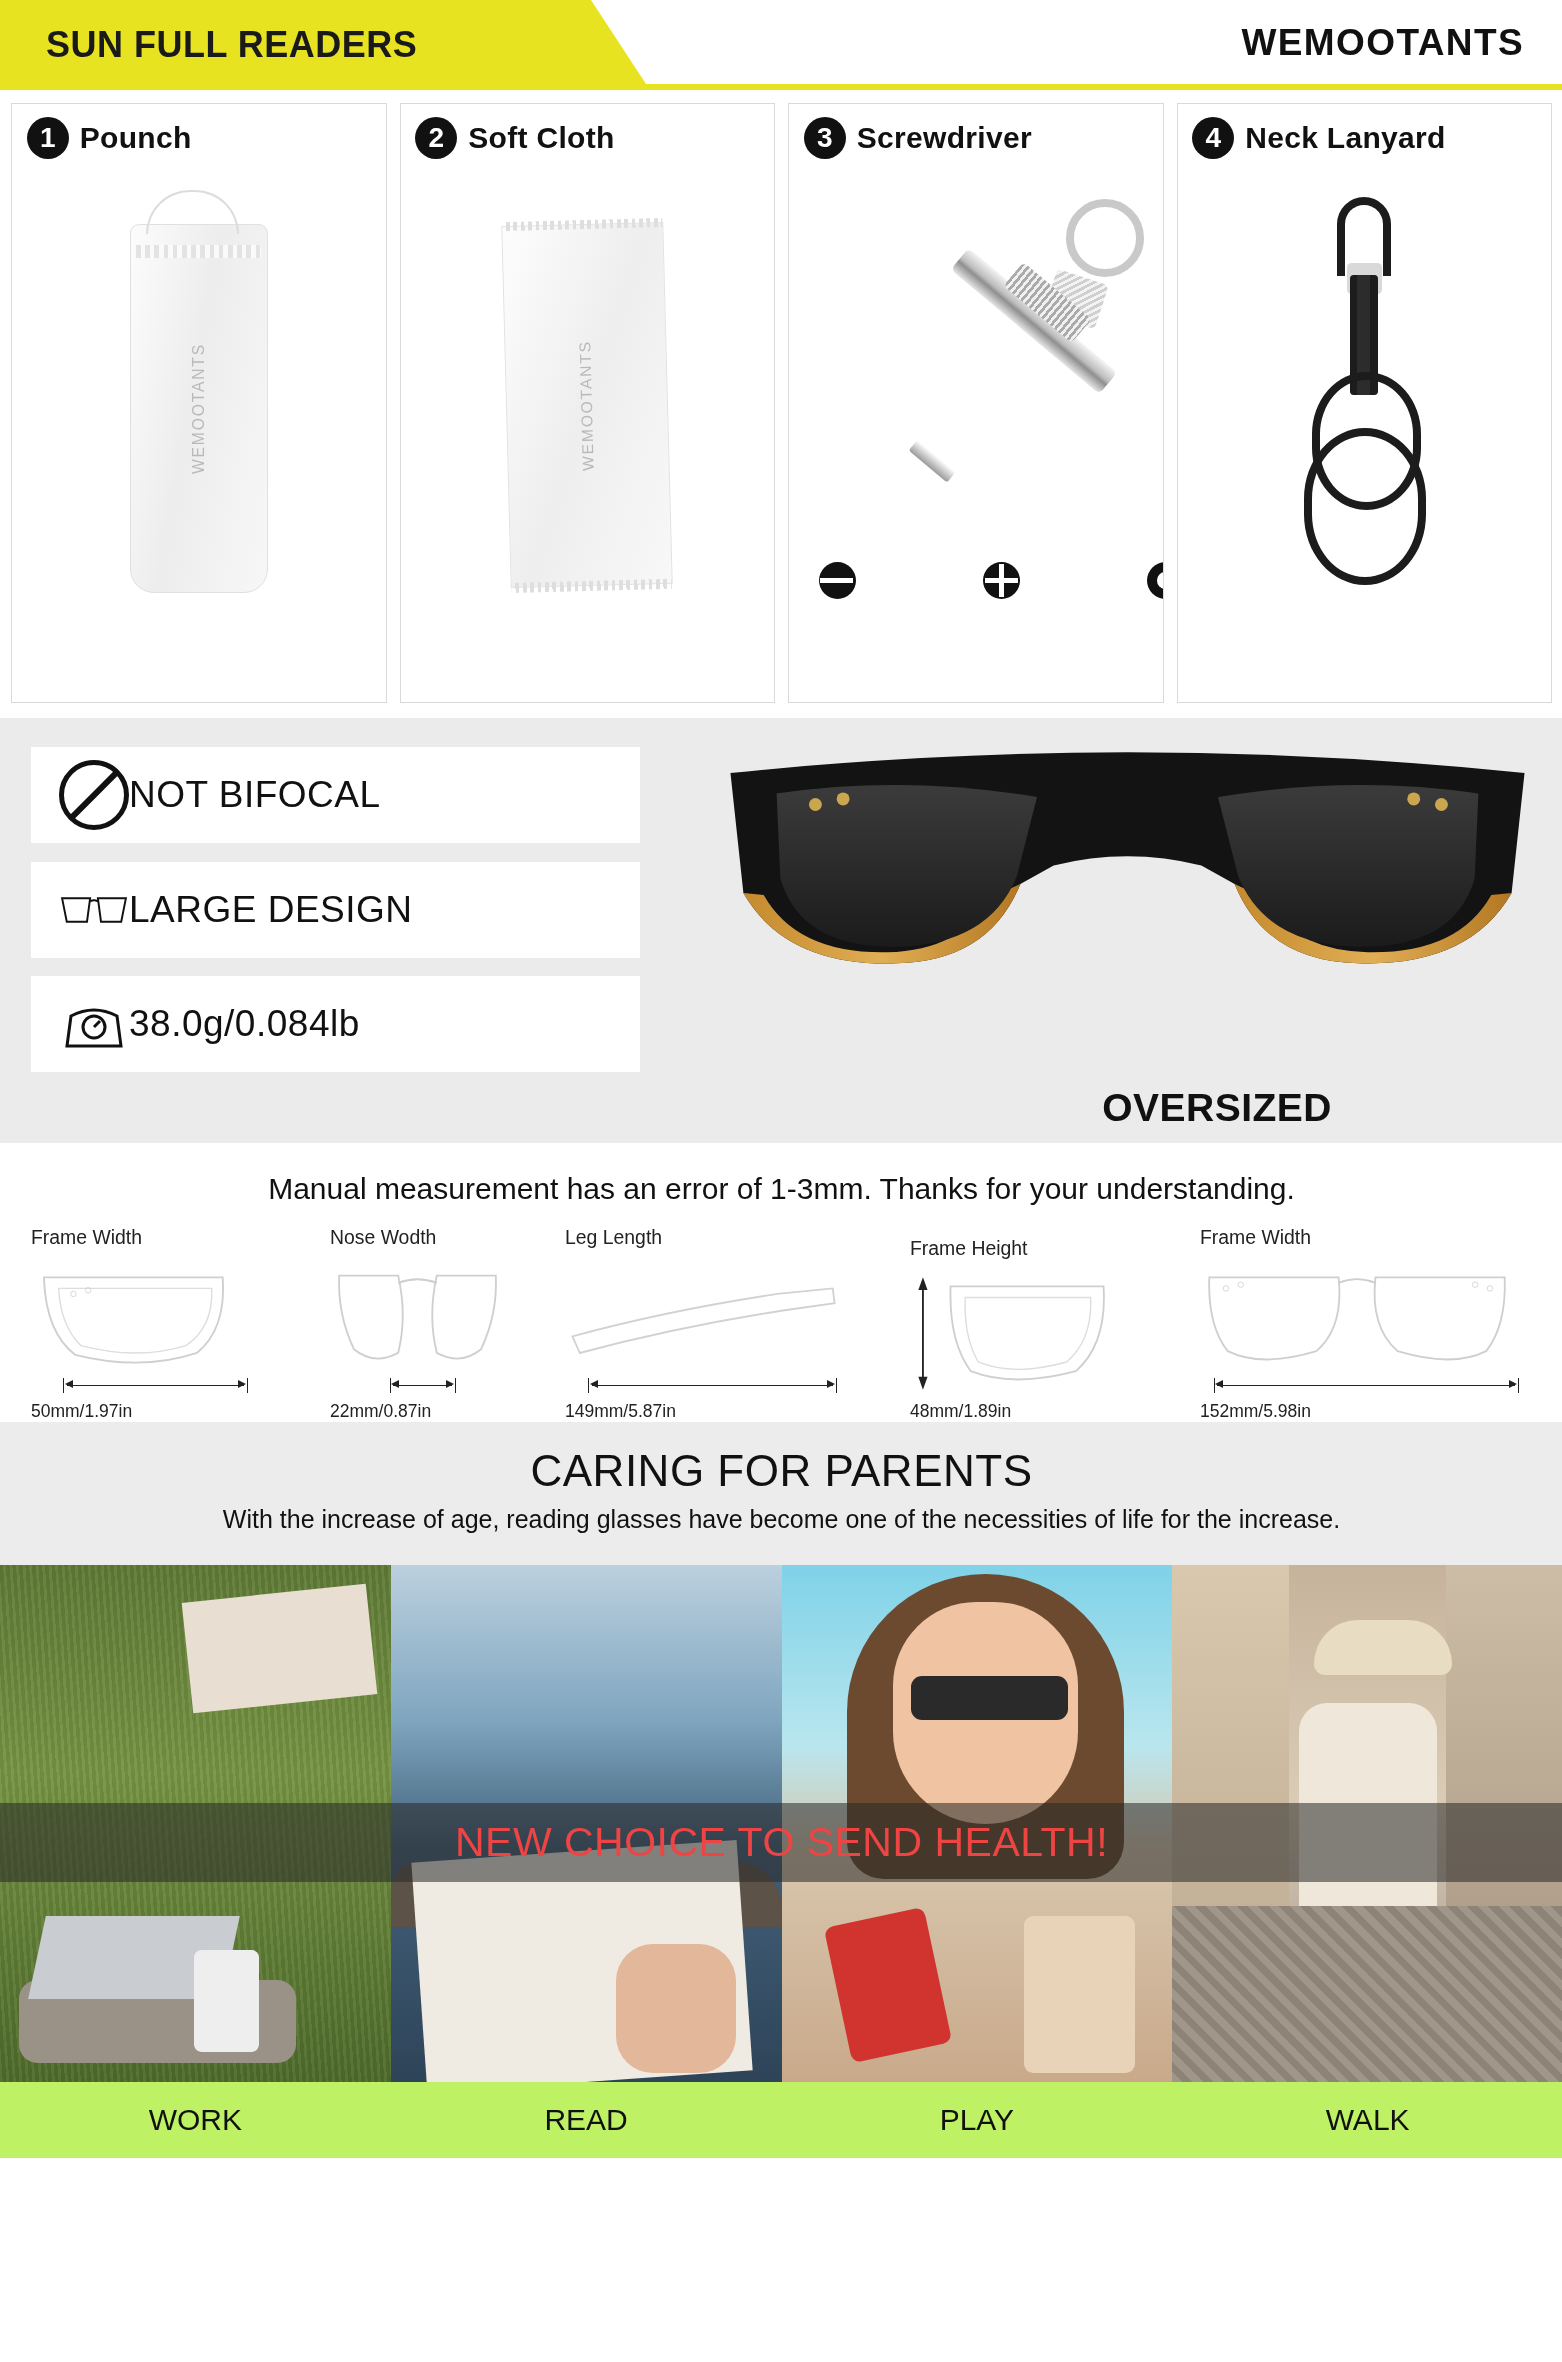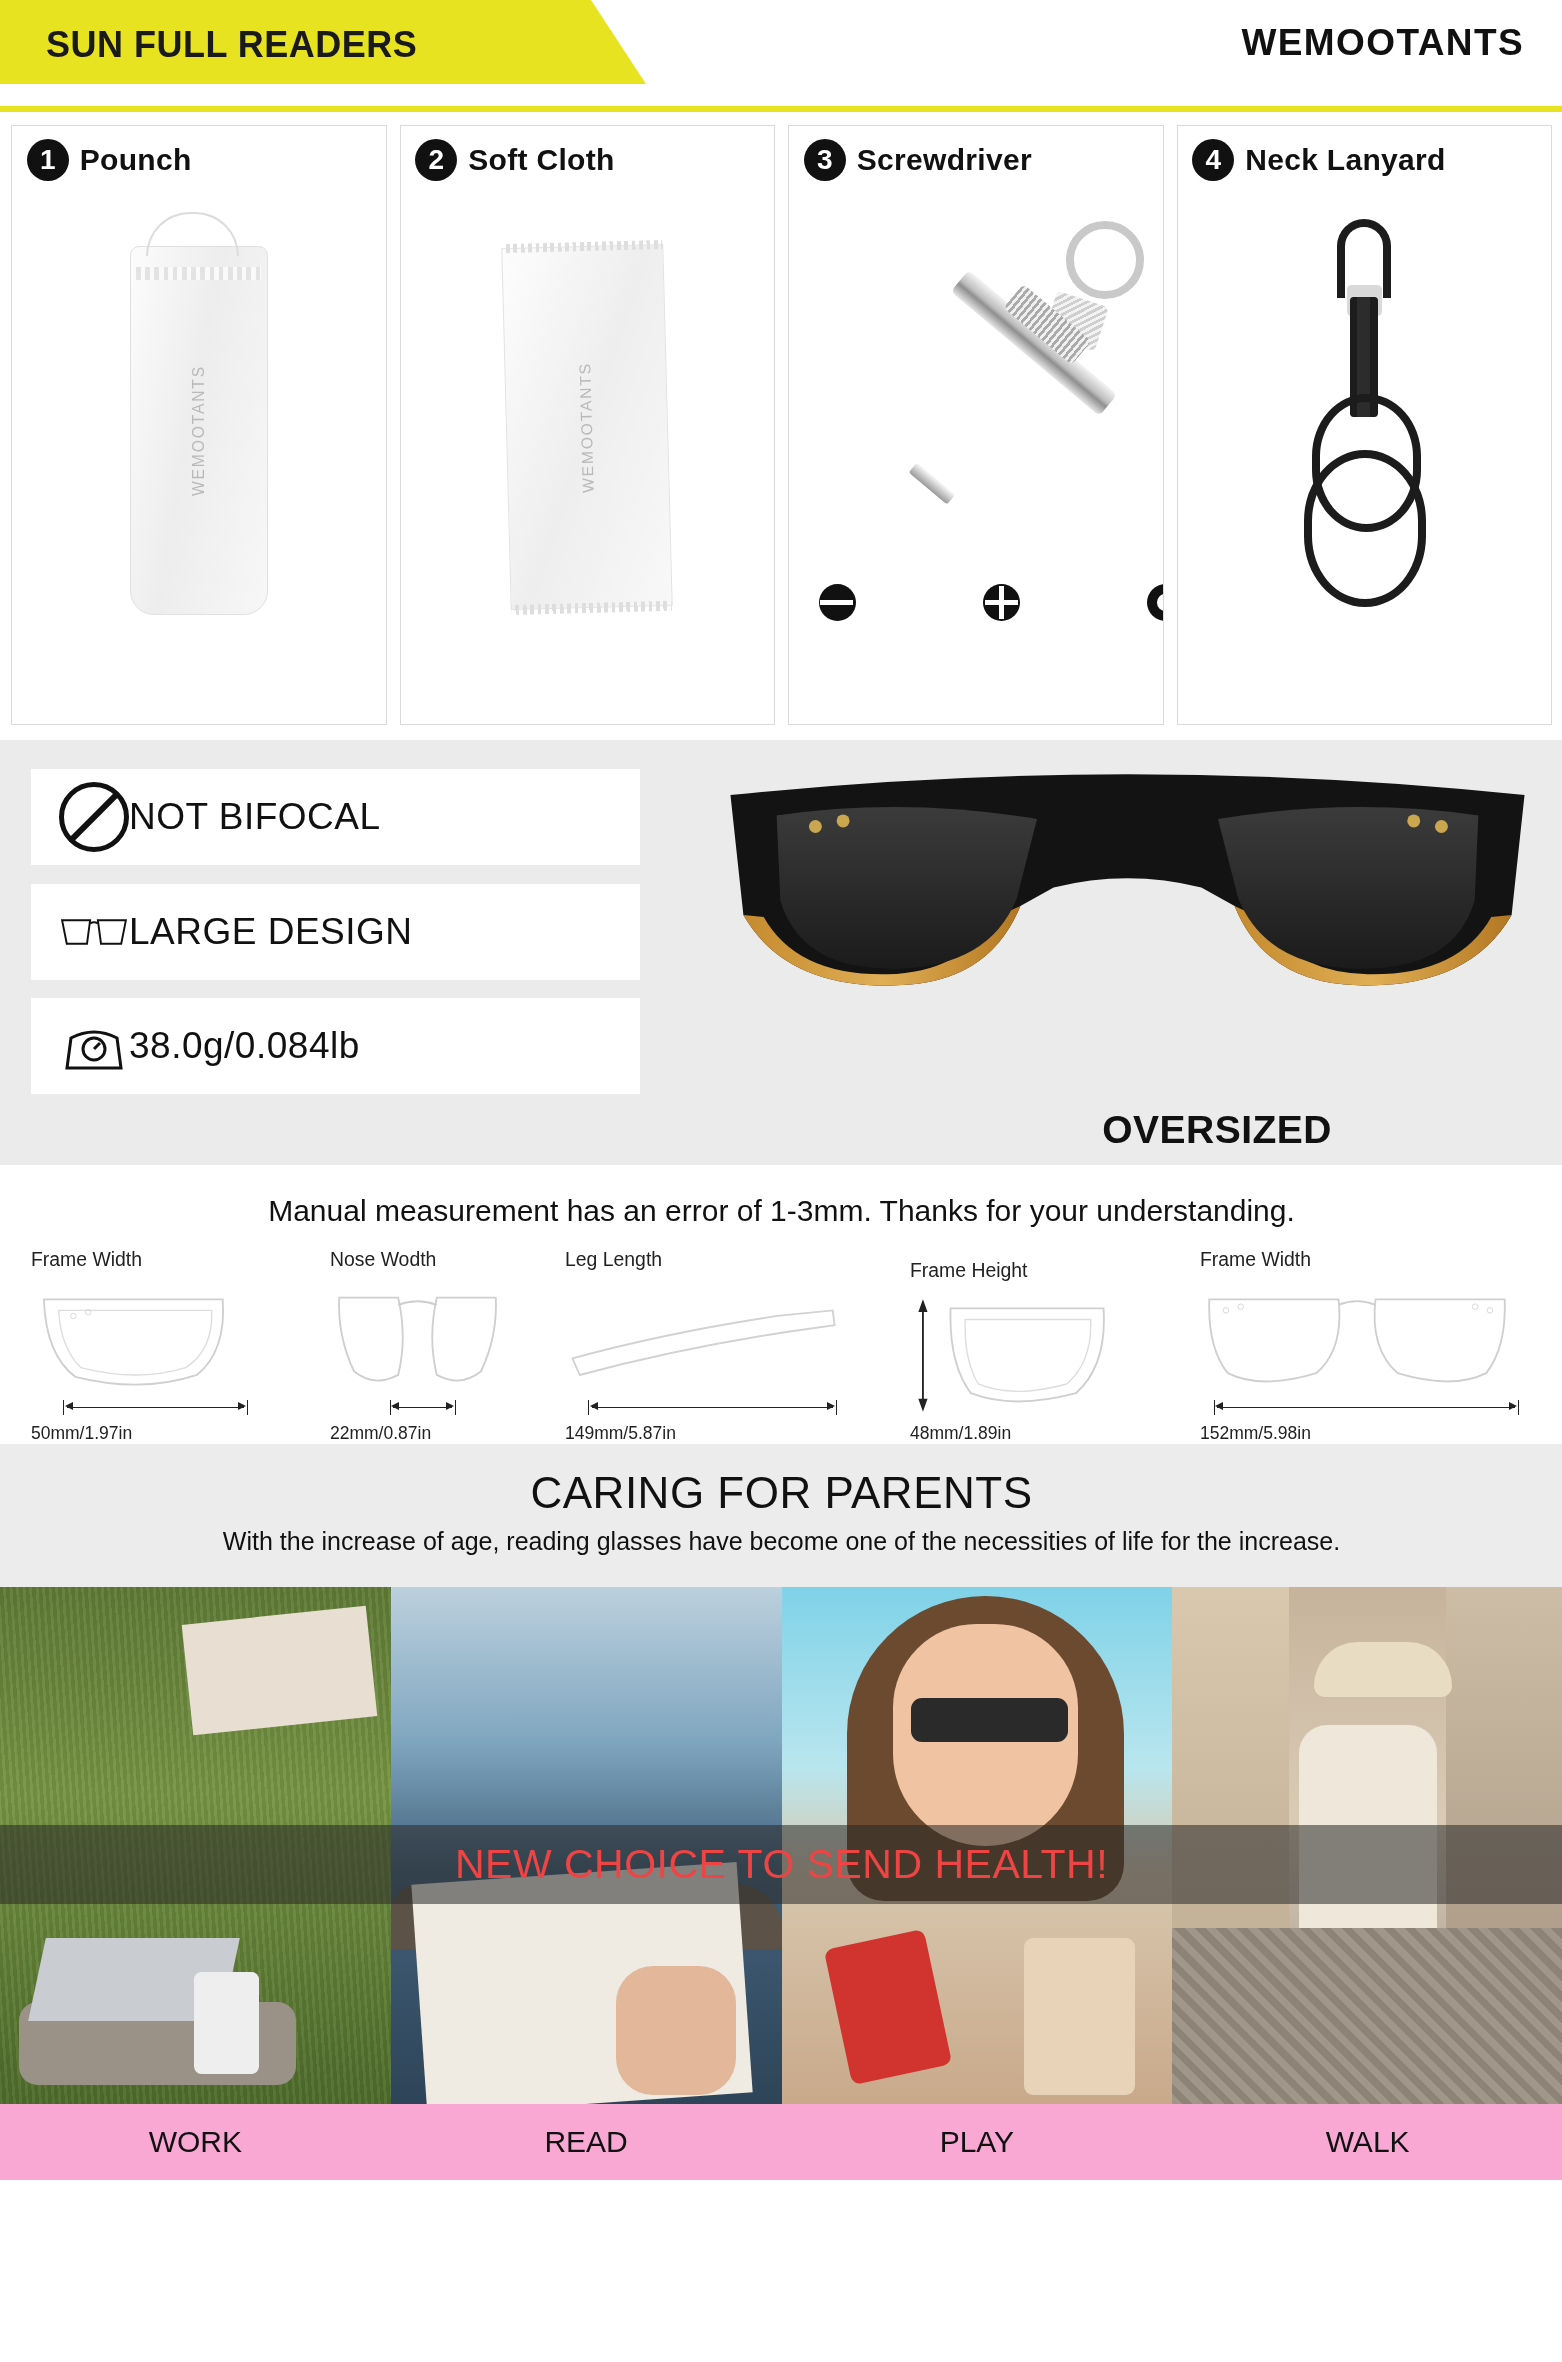--- a/index.html
+++ b/index.html
@@ -7,21 +7,21 @@
     width: 1563px;
     background: #ffffff;
     font-family: "Liberation Sans", sans-serif;
     -webkit-font-smoothing: antialiased;
   }
   .page { width: 1563px; height: 2363px; position: relative; overflow: hidden; background:#fff; }
 
   
   .header {
     position: relative;
-    height: 112px;
+    height: 90px;
     background: #ffffff;
     border-bottom: 6.5px solid #e8e321;
   }
   .header-yellow {
     position: absolute; left: 0; top: 0; height: 84px; width: 646px;
     background: #e8e321;
     clip-path: polygon(0 0, 591px 0, 646px 100%, 0 100%);
   }
   .header-brandname {
     position: absolute; left: 46px; top: 24px;
@@ -209,21 +209,21 @@
   .photos { position: relative; height: 517px; display: flex; }
   .photo { flex: 1 1 0; position: relative; overflow: hidden; }
   .photo .scene { position: absolute; inset: 0; }
   .banner {
     position: absolute; left: 0; right: 0; top: 238px; height: 79px;
     background: rgba(40,40,40,0.55);
     display: flex; align-items: center; justify-content: center;
   }
   .banner-text { color: #ef4444; font-size: 41px; letter-spacing: 0.5px; }
 
-  .labels { display: flex; background: #f9a8d4; height: 76px; }
+  .labels { display: flex; background: #bef264; height: 76px; }
   .labels div {
     flex: 1 1 0; text-align: center; font-size: 30px; color: #111; line-height: 76px;
   }
 
   
   .sc-work { background: linear-gradient(180deg,#5f7a36 0%, #769443 40%, #4e6b2b 100%); }
   .sc-work .grass { position:absolute; inset:0; background: repeating-linear-gradient(86deg, rgba(255,255,255,.05) 0 2.8px, rgba(0,0,0,.06) 2.8px 6.5px); }
   .sc-work .laptop { position:absolute; left:37px; bottom:83px; width:194px; height:83px; background:#c9cdd2; transform: skewX(-12deg); }
   .sc-work .rock { position:absolute; left:18.5px; bottom:18.5px; width:277px; height:83px; background:#9b9287; border-radius:18.5px; }
   .sc-work .phone { position:absolute; left:194px; bottom:29.5px; width:65px; height:102px; background:#eee; border-radius:7.4px; }

